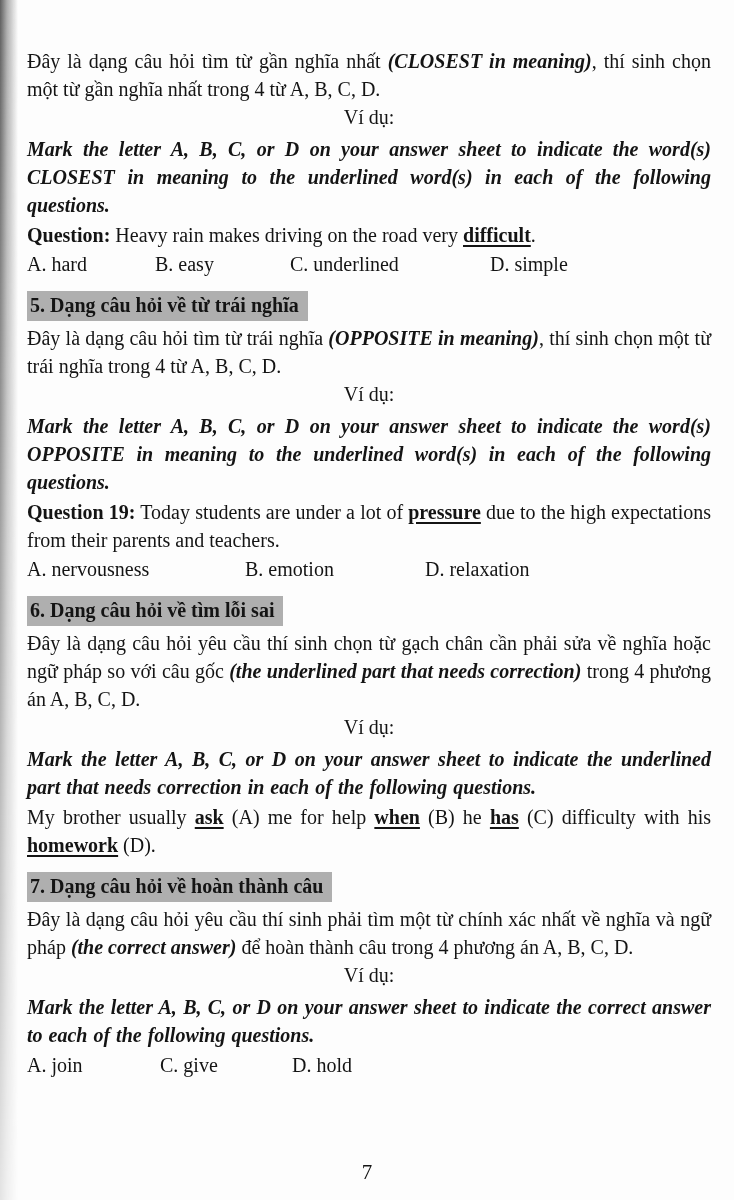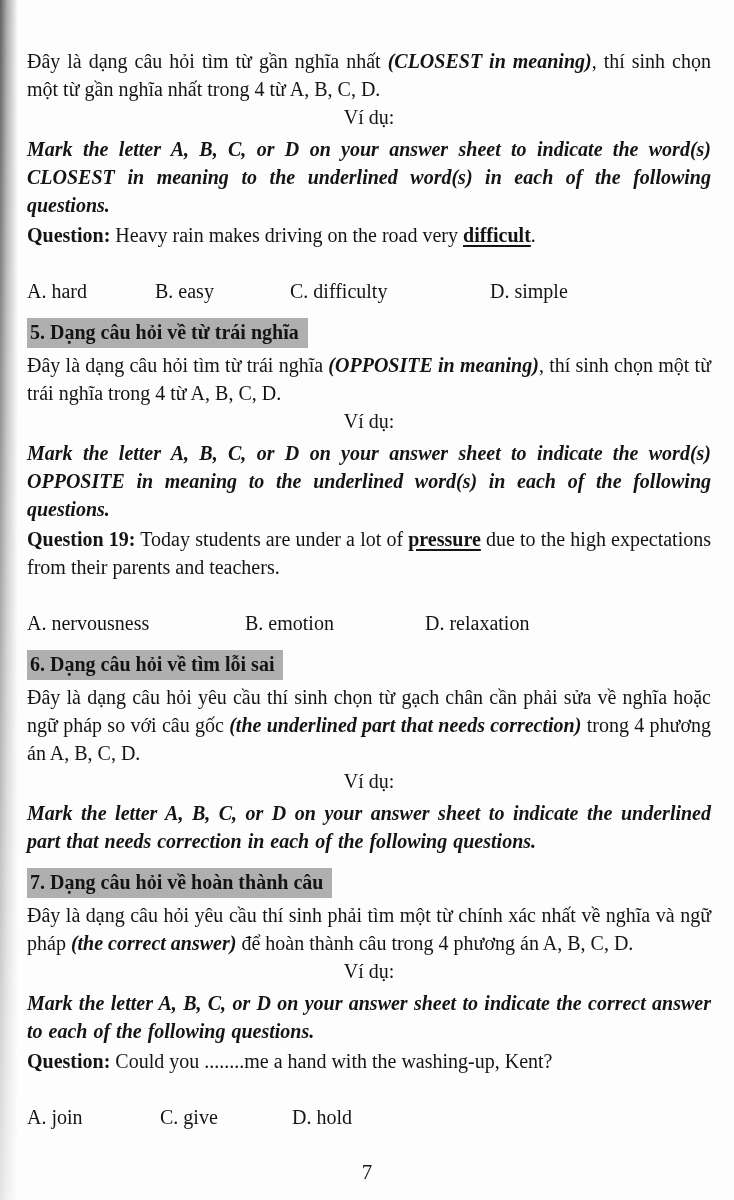--- a/index.html
+++ b/index.html
@@ -29,21 +29,21 @@
     padding:0 9px 2px 3px;
   }
   .instruction{font-weight:bold;font-style:italic;margin:4px 0 2px;word-spacing:1px;}
   .b{font-weight:bold;margin-top:38px;}
   .bi{font-weight:bold;font-style:italic;}
   .bu{
     font-weight:bold;text-decoration:underline;
     text-decoration-thickness:2px;text-underline-offset:3px;
   }
   .opts{display:grid;margin-top:1px;text-align:left;}
-  .opts span{white-space:nowrap;margin-top:27px;}
+  .opts span{white-space:nowrap;}
   .opts-1{grid-template-columns:128px 135px 200px auto;}
   .opts-2{grid-template-columns:218px 180px 140px auto;}
   .opts-3{grid-template-columns:133px 132px 133px auto;}
   .opts-4{grid-template-columns:133px 132px 133px auto;}
   .page-num{
     position:absolute;bottom:14px;left:0;right:0;
     text-align:center;font-size:21px;
   }
 </style>
 </head>
@@ -55,21 +55,21 @@
   <div class="content">
 
     <section>
       <p><span>Đây là dạng câu hỏi tìm từ gần nghĩa nhất </span><span class="bi">(CLOSEST in meaning)</span><span>, thí sinh chọn một từ gần nghĩa nhất trong 4 từ A, B, C, D.</span></p>
       <p class="vi-du">Ví dụ:</p>
       <p class="instruction">Mark the letter A, B, C, or D on your answer sheet to indicate the word(s) CLOSEST in meaning to the underlined word(s) in each of the following questions.</p>
       <p><span class="b">Question:</span><span> Heavy rain makes driving on the road very </span><span class="bu">difficult</span><span>.</span></p>
       <div class="opts opts-1">
         <span>A. hard</span>
         <span>B. easy</span>
-        <span>C. difficulty</span>
+        <span>C. underlined</span>
         <span>D. simple</span>
       </div>
     </section>
 
     <section>
       <div class="heading-row">
         <span class="heading">5. Dạng câu hỏi về từ trái nghĩa</span>
       </div>
       <p><span>Đây là dạng câu hỏi tìm từ trái nghĩa </span><span class="bi">(OPPOSITE in meaning)</span><span>, thí sinh chọn một từ trái nghĩa trong 4 từ A, B, C, D.</span></p>
       <p class="vi-du">Ví dụ:</p>
@@ -82,30 +82,30 @@
       </div>
     </section>
 
     <section>
       <div class="heading-row">
         <span class="heading">6. Dạng câu hỏi về tìm lỗi sai</span>
       </div>
       <p><span>Đây là dạng câu hỏi yêu cầu thí sinh chọn từ gạch chân cần phải sửa về nghĩa hoặc ngữ pháp so với câu gốc </span><span class="bi">(the underlined part that needs correction)</span><span> trong 4 phương án A, B, C, D.</span></p>
       <p class="vi-du">Ví dụ:</p>
       <p class="instruction">Mark the letter A, B, C, or D on your answer sheet to indicate the underlined part that needs correction in each of the following questions.</p>
+      <p><span>My brother usually </span><span class="bu">ask</span><span> (A) me for help </span><span class="bu">when</span><span> (B) he </span><span class="bu">has</span><span> (C) difficulty with his </span><span class="bu">homework</span><span> (D).</span></p>
     </section>
 
     <section>
       <div class="heading-row">
         <span class="heading">7. Dạng câu hỏi về hoàn thành câu</span>
       </div>
       <p><span>Đây là dạng câu hỏi yêu cầu thí sinh phải tìm một từ chính xác nhất về nghĩa và ngữ pháp </span><span class="bi">(the correct answer)</span><span> để hoàn thành câu trong 4 phương án A, B, C, D.</span></p>
       <p class="vi-du">Ví dụ:</p>
       <p class="instruction">Mark the letter A, B, C, or D on your answer sheet to indicate the correct answer to each of the following questions.</p>
-      <p><span class="b">Question:</span><span> Could you ........me a hand with the washing-up, Kent?</span></p>
       <div class="opts opts-4">
         <span>A. join</span>
         <span>C. give</span>
         <span>D. hold</span>
       </div>
     </section>
 
   </div>
 
   <div class="page-num">7</div>

